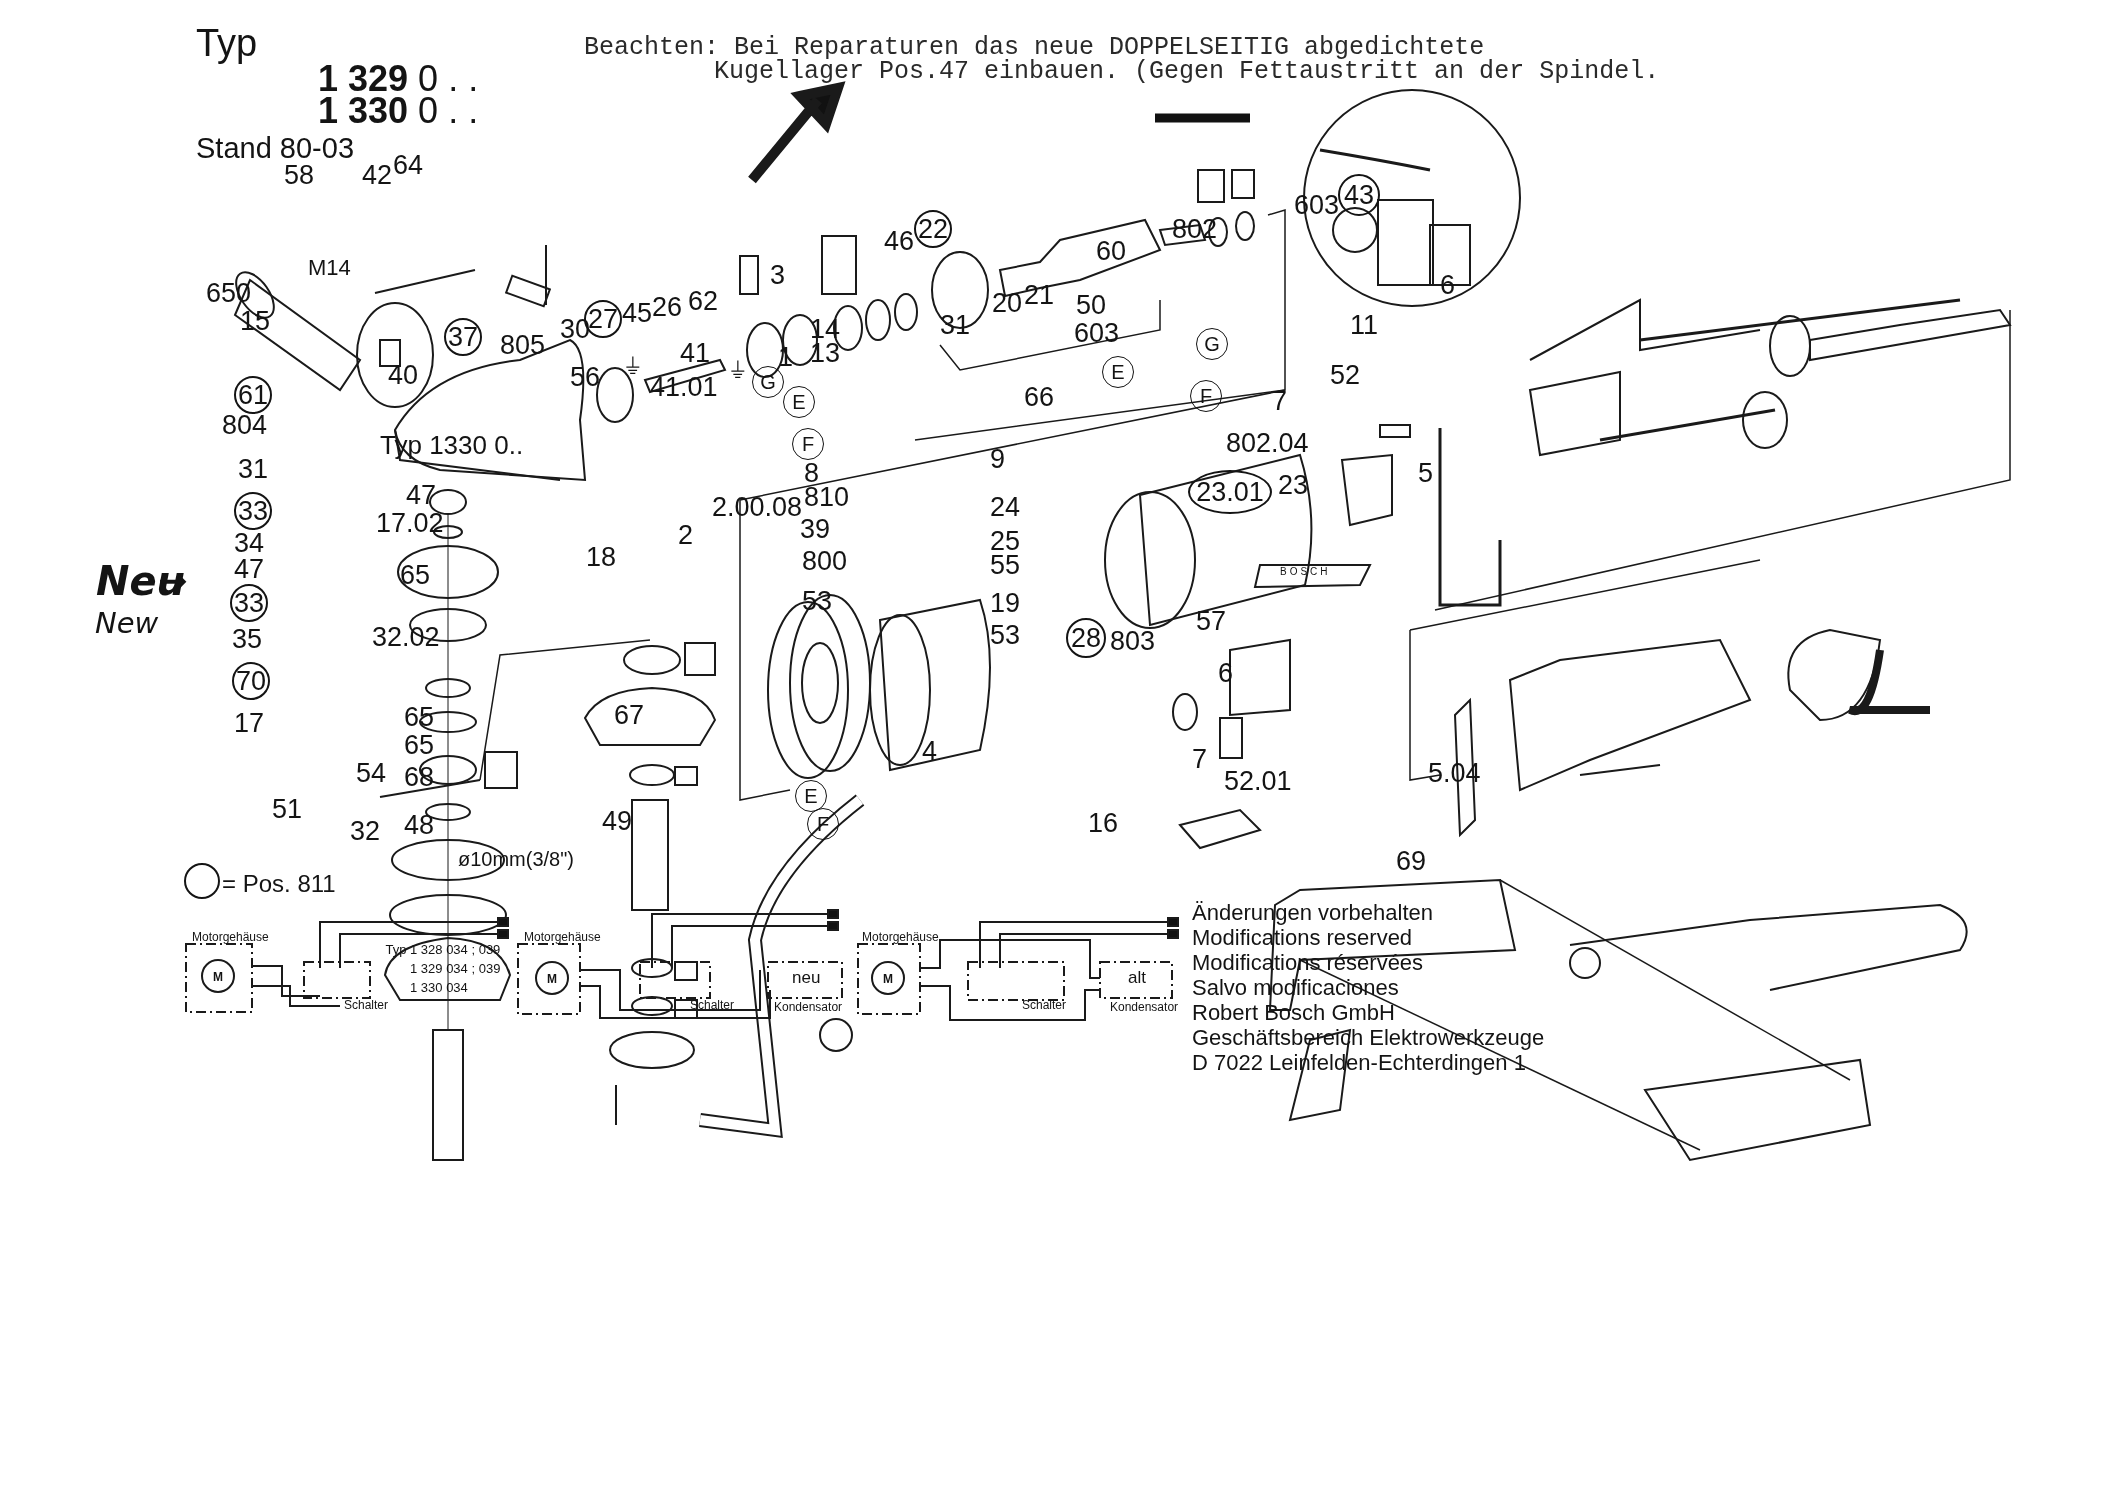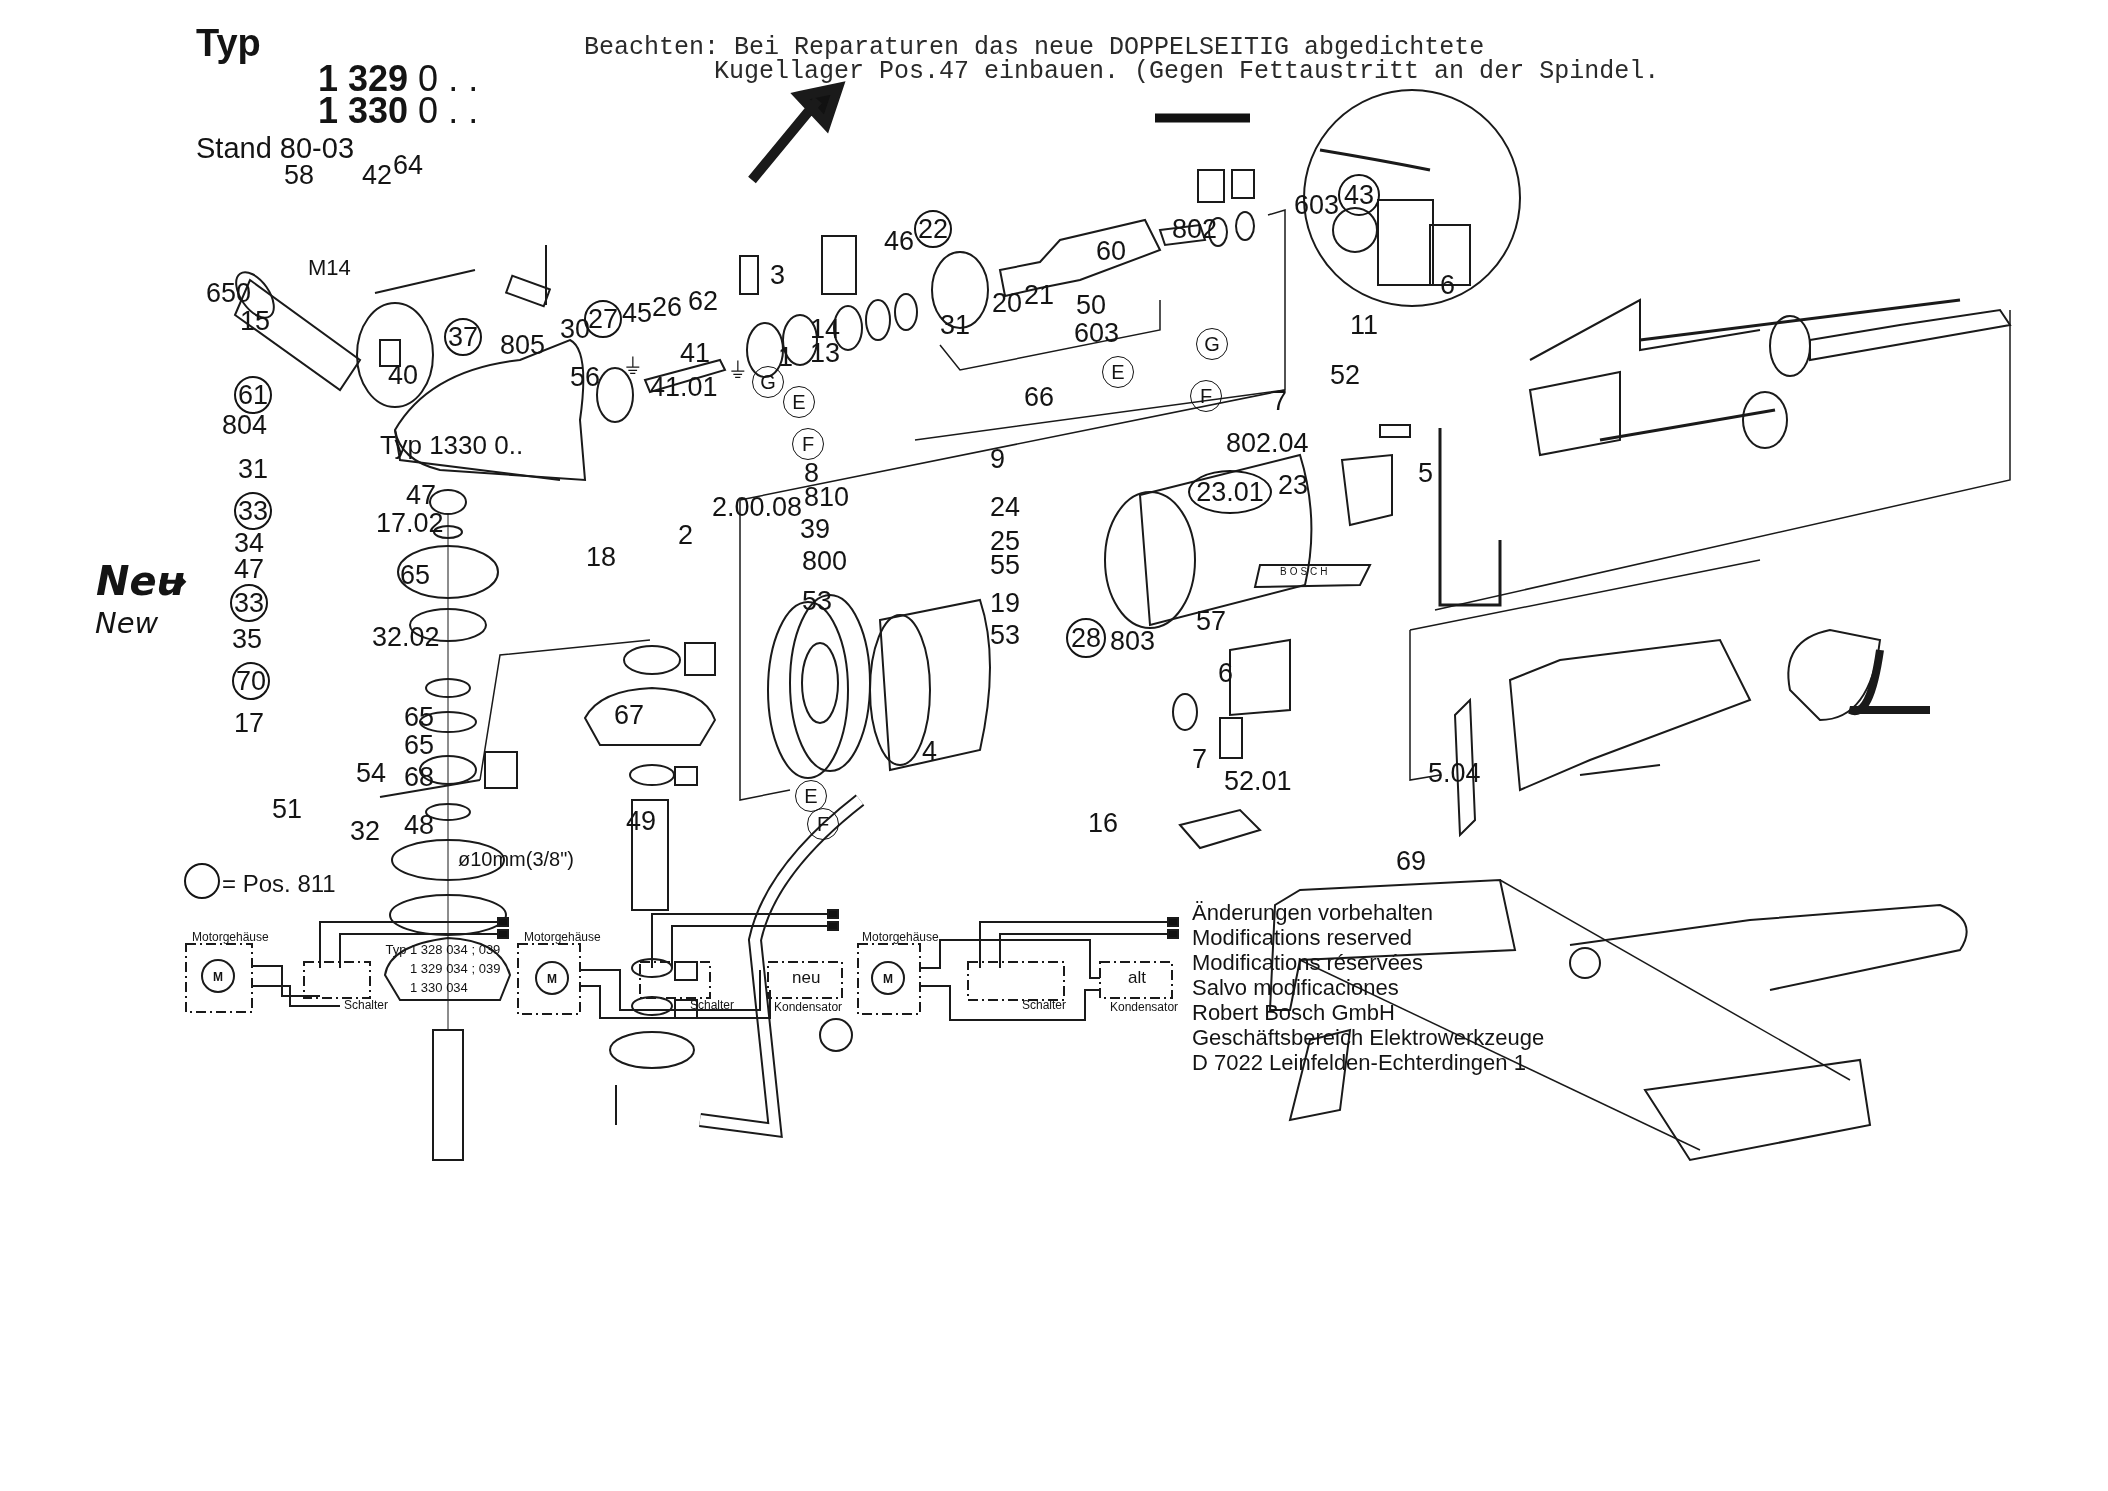--- a/index.html
+++ b/index.html
@@ -1,18 +1,18 @@
 <!DOCTYPE html>
 <html><head>
 <meta charset="utf-8">
 <style>
   html, body { margin:0; padding:0; background:#ffffff; }
   body { width:2108px; height:1491px; position:relative; overflow:hidden; font-family:"Liberation Sans", sans-serif; color:#141414; }
   .abs { position:absolute; white-space:nowrap; }
-  .typ { font-weight:bold; font-size:38px; }
+  .typ { font-weight:normal; font-size:38px; }
   .typnum { font-size:36px; }
   .typnum b { font-weight:bold; }
   .stand { font-size:29px; }
   .note { font-family:"Liberation Mono", monospace; font-size:25px; line-height:31px; color:#2a2a2a; }
   .lbl { font-size:27px; line-height:27px; }
   .circ { border:2px solid #141414; border-radius:50%; text-align:center; }
   .letter { font-size:20px; width:30px; height:30px; line-height:30px; border:1.5px solid #141414; border-radius:50%; text-align:center; }
   .neu { font-family:"DejaVu Sans", sans-serif; font-weight:bold; font-size:40px; font-style:italic; }
   .new { font-family:"DejaVu Sans", sans-serif; font-size:29px; font-style:italic; }
   .footer { font-size:22px; line-height:25px; }
@@ -201,21 +201,21 @@
 
 <div class="abs lbl" style="left:406px;top:482px;">47</div>
 <div class="abs lbl" style="left:376px;top:510px;">17.02</div>
 <div class="abs lbl" style="left:400px;top:562px;">65</div>
 <div class="abs lbl" style="left:372px;top:624px;">32.02</div>
 <div class="abs lbl" style="left:404px;top:704px;">65</div>
 <div class="abs lbl" style="left:404px;top:732px;">65</div>
 <div class="abs lbl" style="left:404px;top:764px;">68</div>
 <div class="abs lbl" style="left:404px;top:812px;">48</div>
 <div class="abs lbl" style="left:614px;top:702px;">67</div>
-<div class="abs lbl" style="left:626px;top:808px;">49</div>
+<div class="abs lbl" style="left:602px;top:808px;">49</div>
 
 <div class="abs lbl" style="left:570px;top:364px;">56</div>
 <div class="abs lbl" style="left:680px;top:340px;">41</div>
 <div class="abs lbl" style="left:650px;top:374px;">41.01</div>
 <div class="abs lbl" style="left:586px;top:544px;">18</div>
 <div class="abs lbl" style="left:678px;top:522px;">2</div>
 <div class="abs lbl" style="left:712px;top:494px;">2.00.08</div>
 
 <div class="abs lbl" style="left:778px;top:344px;">1</div>
 <div class="abs lbl" style="left:810px;top:316px;">14</div>

